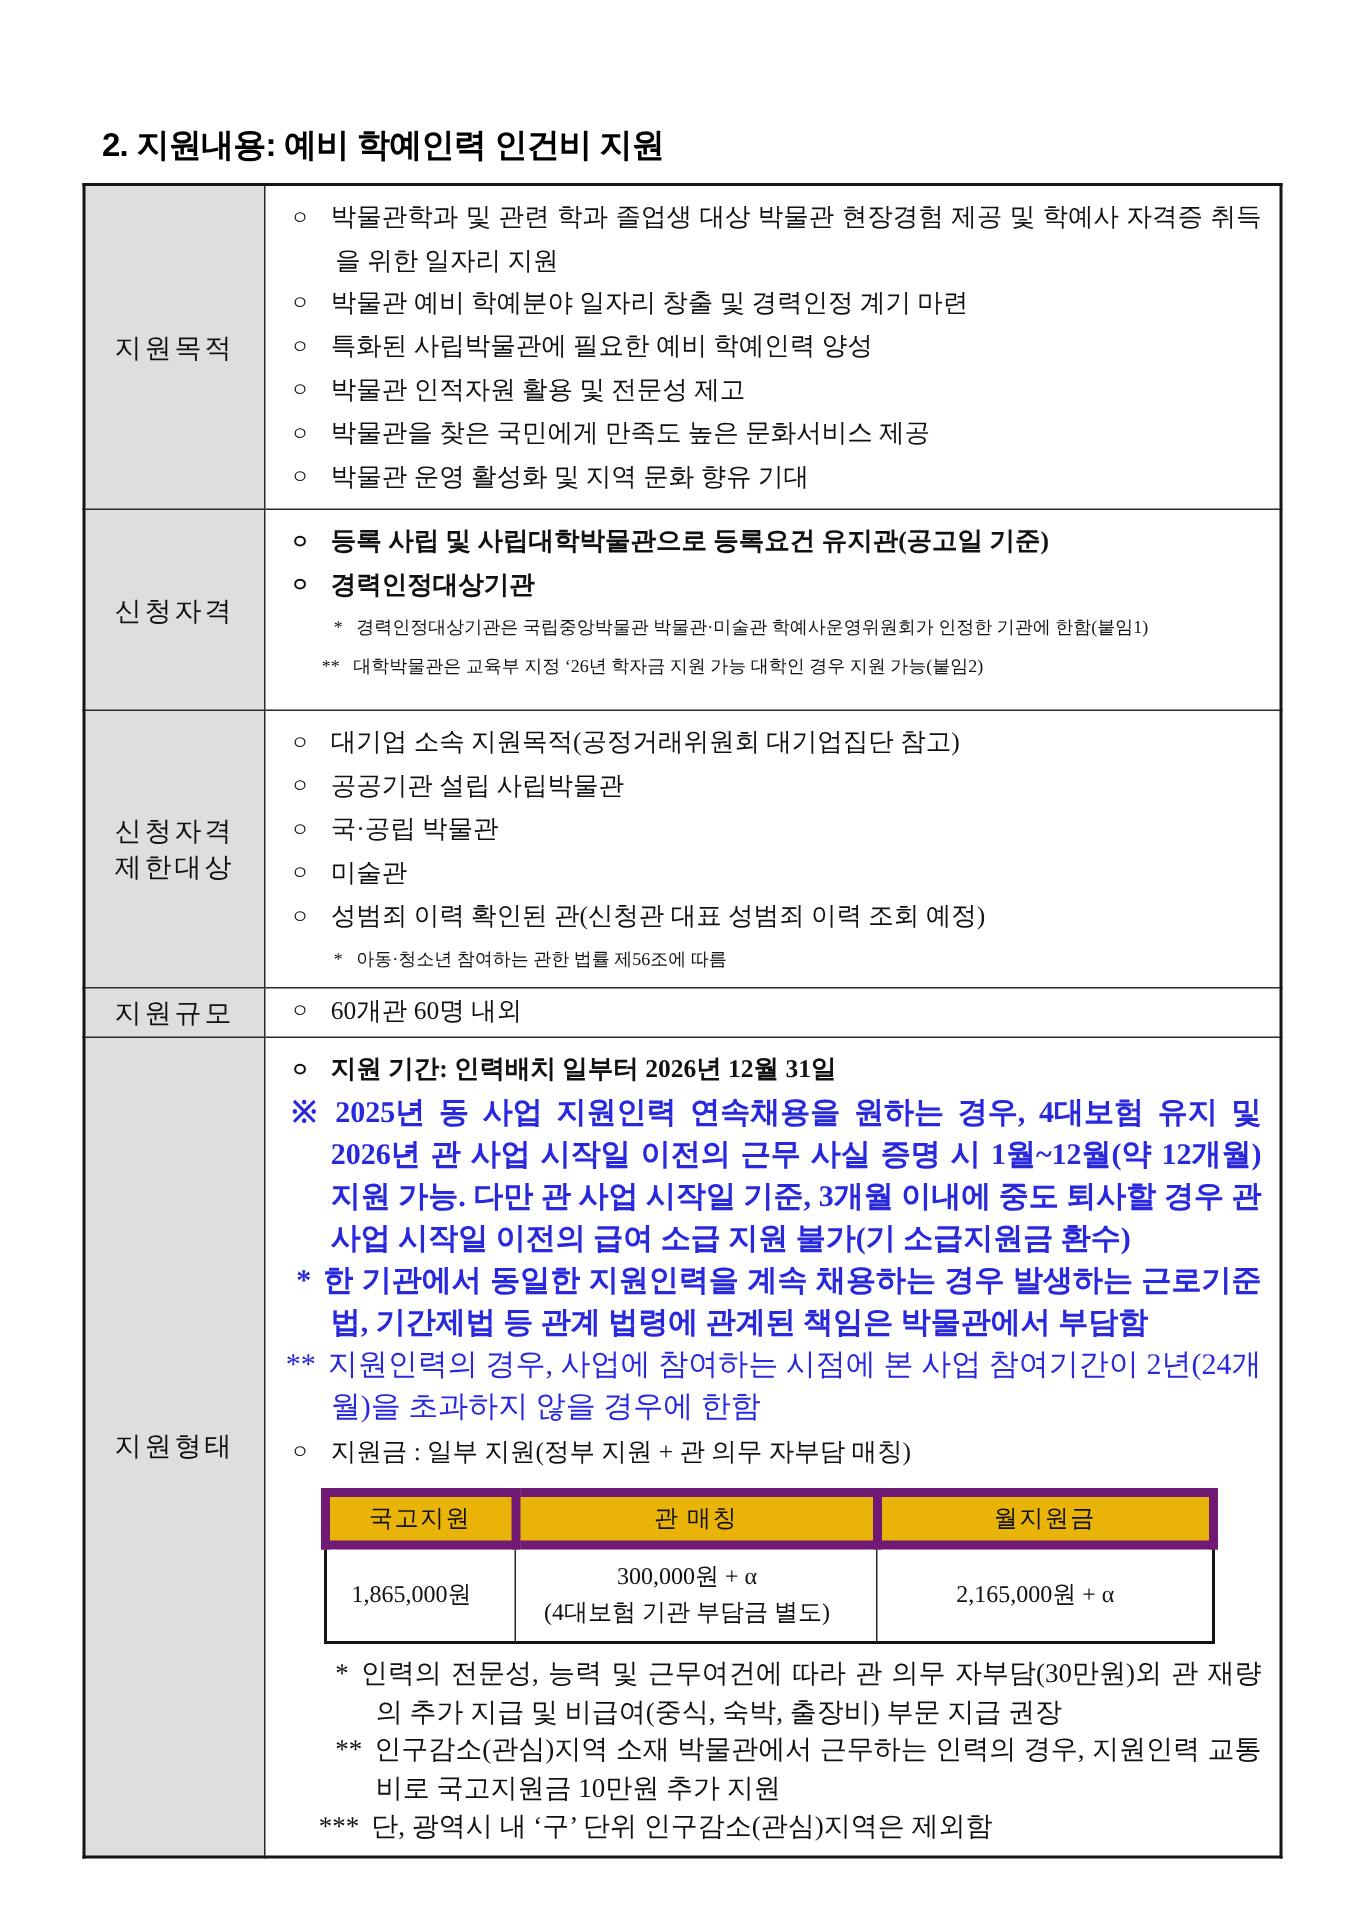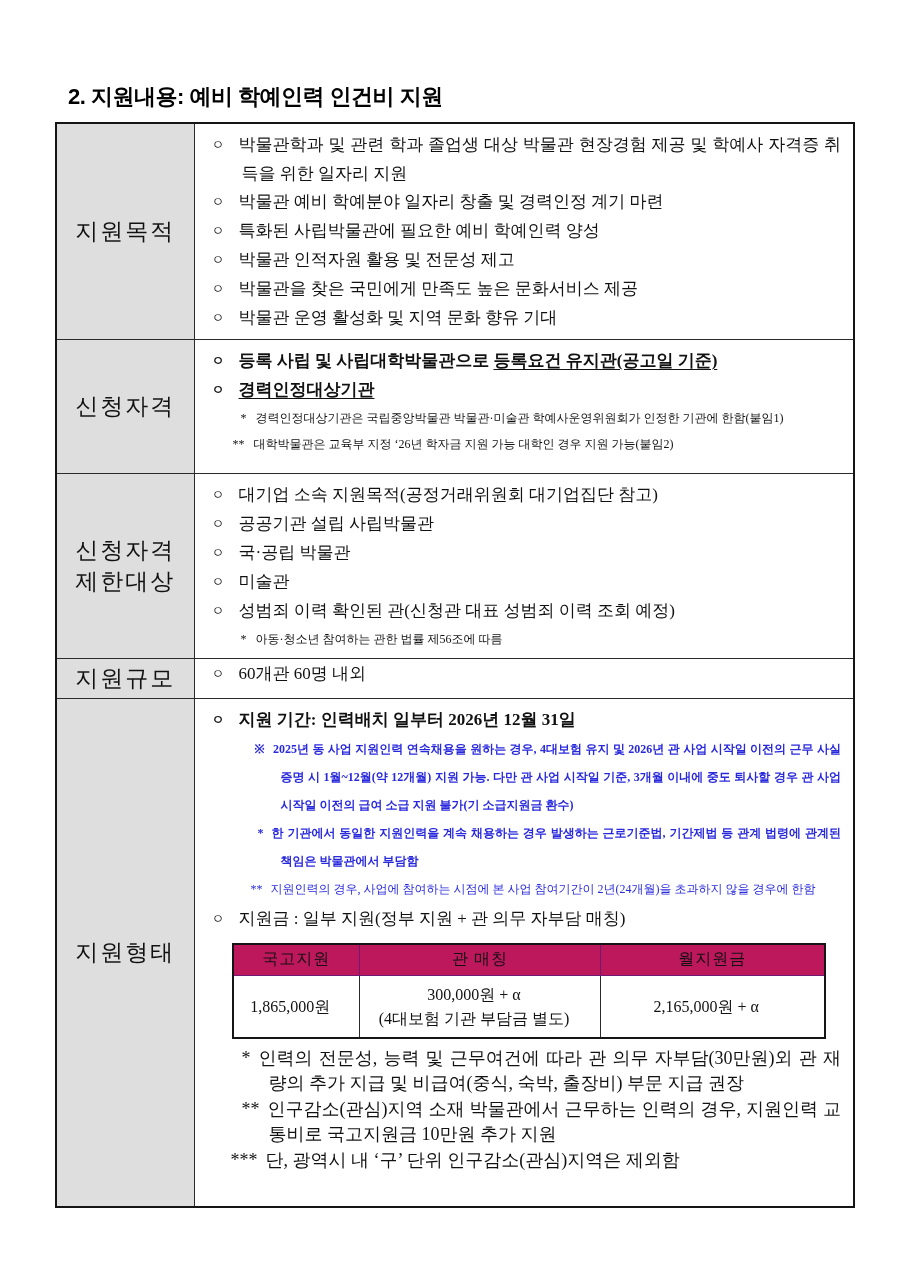--- a/index.html
+++ b/index.html
@@ -19,24 +19,24 @@
     color:#000000;
   }
   .main-table {
     position:absolute; left:55px; top:122px;
     width:800px;
     border-collapse:collapse;
     border:2px solid #151515;
     table-layout:fixed;
   }
   .main-table th {
-    width:138px;
+    width:120px;
     background:#dedede;
     border:1px solid #2a2a2a;
-    font-size:23px; font-weight:normal;
+    font-size:18px; font-weight:normal;
     text-align:center; vertical-align:middle;
     letter-spacing:2px;
     padding:4px 2px;
   }
   .main-table th .lbl2 { display:block; margin-top:0; }
   .main-table td {
     border:1px solid #2a2a2a;
     vertical-align:top;
     padding:7px 12px 6px 0;
   }
@@ -44,49 +44,49 @@
   .r4 { height:25px;padding-left:40px; } .r5 { height:508px; }
   .r4 td { padding-top:1px; padding-bottom:1px; }
 
   .ln {
     font-size:17px; line-height:28px;
     text-align:justify;
     padding-left:47px; text-indent:-30px;
   }
   .blt { font-size:13px; margin-right:14px; position:relative; top:-1px; }
   .bold { font-weight:bold; }
-  .ul { text-decoration:underline; text-underline-offset:3px;margin-top:36px; }
+  .ul { text-underline-offset:3px;margin-top:36px; }
 
   .sub {
     font-size:12px; line-height:26px;
     text-align:justify;
     padding-left:64px; text-indent:-18px;
   }
   .sub .mk { margin-right:9px; font-family:"Liberation Serif",serif; }
   .sub.sub2 { padding-left:64px; text-indent:-26px; }
 
   .blue { color:#2828dd; }
   .bpara {
-    font-size:12px; line-height:28px;
+    font-size:20px; line-height:28px;
     text-align:justify;
-    padding-left:86px; text-indent:-26px;
+    padding-left:44px; text-indent:-26px;
   }
   .bpara .mk { margin-right:8px; }
   .bpara.wide { text-indent:-23px; }
   .bpara.star2 { text-indent:-30px; }
 
   .inner-wrap { margin:9px 0 7px 37px; }
   .inner {
     border-collapse:collapse; border:2px solid #151515;
     width:592px; table-layout:fixed;
     text-align:center;
   }
   .inner col.c1 { width:127px; } .inner col.c2 { width:241px; } .inner col.c3 { width:224px; }
   .inner th {
-    background:#be185d; border:1px solid #701a75;
+    background:#eab308; border:6px solid #701a75;
     height:31px; font-size:16px; font-weight:normal;
     letter-spacing:1px; vertical-align:middle;
   }
   .inner td {
     border:1px solid #2a2a2a; height:62px;
     font-size:16px; vertical-align:middle; line-height:24px;
   }
   .fnote {
     font-size:18px; line-height:25.5px;
     text-align:justify;

